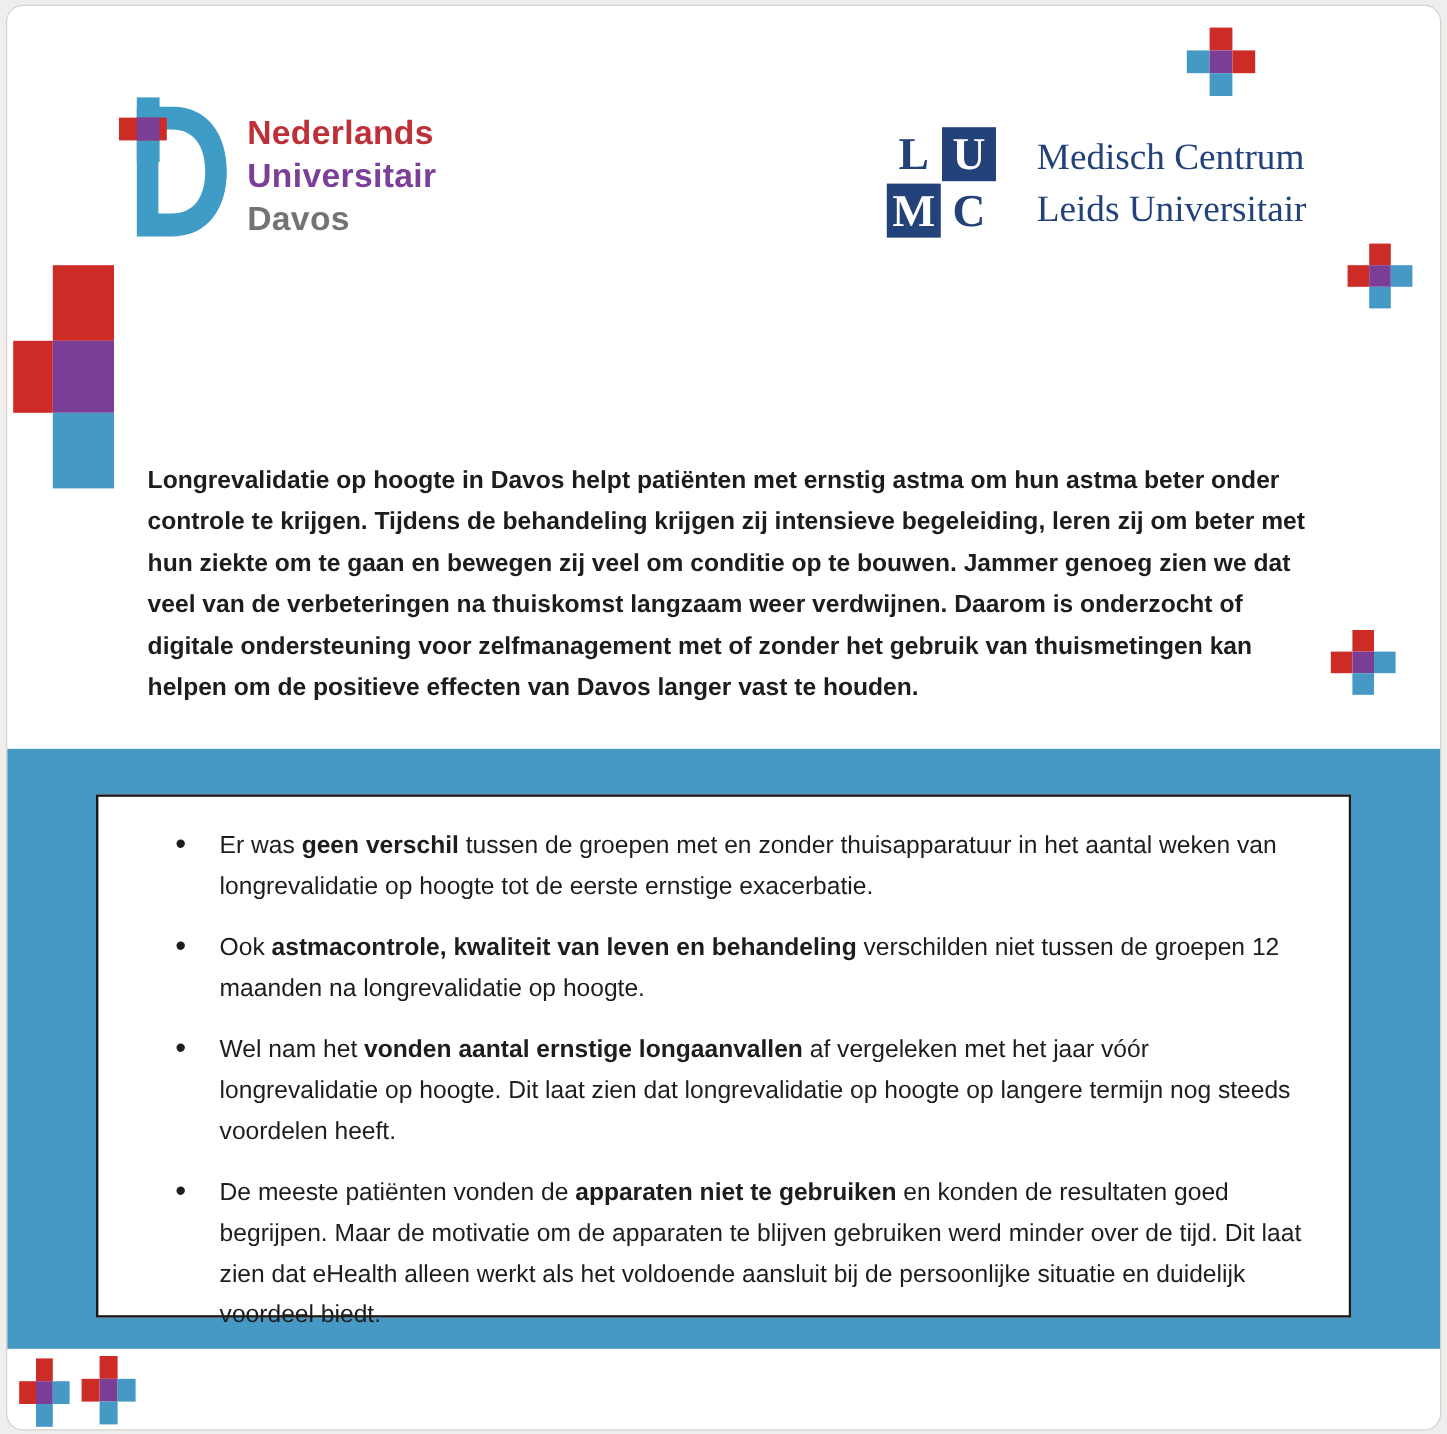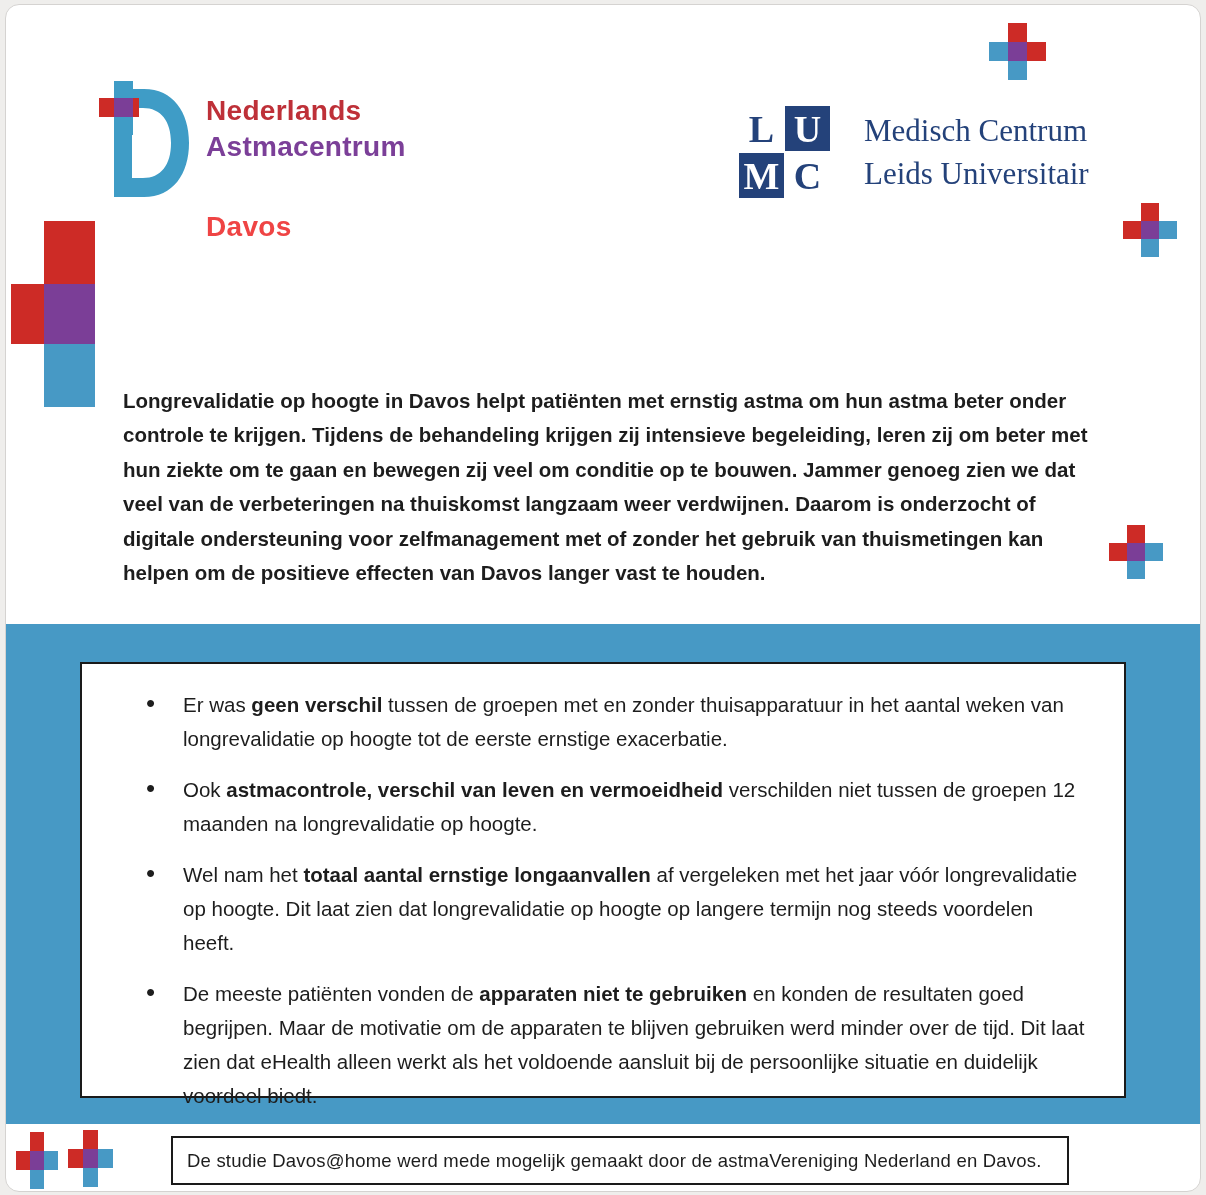--- a/index.html
+++ b/index.html
@@ -15,21 +15,21 @@
   .cross .l{left:0;top:var(--ch);}
   .cross .c{left:var(--cw);top:var(--ch);}
   .cross .r{left:calc(var(--cw)*2);top:var(--ch);}
   .cross .b{left:var(--cw);top:calc(var(--ch)*2);}
   .red{background:#cd2b26;} .blue{background:#4799c5;} .purple{background:#7b3e97;}
 
   
   .davos-mark{position:absolute;left:93px;top:76px;}
   .davos-words{position:absolute;left:200px;top:88px;font-weight:bold;font-size:28px;
     line-height:36px;letter-spacing:.3px;}
-  .wl-red{color:#be3038;} .wl-purple{color:#7b3f98;} .wl-blue{color:#ef4444;margin-top:44px;}
+  .wl-red{color:#be3038;} .wl-purple{color:#7b3f98;} .wl-blue{color:#737373;}
 
   .lumc{position:absolute;left:733px;top:101px;width:92px;height:92px;
     font-family:"Liberation Serif",serif;}
   .lumc .cell{position:absolute;width:45px;height:45px;display:flex;align-items:center;
     justify-content:center;font-size:38px;font-weight:bold;color:#24427a;}
   .lumc .boxed{background:#24427a;color:#ffffff;}
   .lumc .p00{left:0;top:0;} .lumc .p10{left:46px;top:0;}
   .lumc .p01{left:0;top:47px;} .lumc .p11{left:46px;top:47px;}
   .lumc-name{position:absolute;left:858px;top:104px;font-family:"Liberation Serif",serif;
     color:#24427a;font-size:31px;line-height:43px;}
@@ -75,21 +75,21 @@
       <svg width="92" height="120" viewBox="0 0 92 120">
         <path d="M15,8 L45,8 C74,8 90,31 90,62 C90,93 74,116 45,116 L15,116 Z
                  M33,27 L44,27 C62,27 72,40 72,62 C72,84 62,97 44,97 L33,97 Z" fill="#3f9cc6" fill-rule="evenodd"></path>
         <rect x="15" y="0" width="19" height="54" fill="#3f9cc6"></rect>
         <rect x="0" y="17" width="40" height="19" fill="#cd2b26"></rect>
         <rect x="15" y="17" width="19" height="19" fill="#7b3e97"></rect>
       </svg>
     </div>
     <div class="davos-words">
       <div class="wl-red">Nederlands</div>
-      <div class="wl-purple">Astmacentrum</div>
+      <div class="wl-purple">Universitair</div>
       <div class="wl-blue">Davos</div>
     </div>
 
     <div class="lumc">
       <div class="cell p00">L</div>
       <div class="cell p10 boxed">U</div>
       <div class="cell p01 boxed">M</div>
       <div class="cell p11">C</div>
     </div>
     <div class="lumc-name">
@@ -123,39 +123,36 @@
     <div class="hx hx-lred"></div>
     <div class="hx hx-pur"></div>
     <div class="hx hx-blu"></div>
 
     <p class="intro">Longrevalidatie op hoogte in Davos helpt patiënten met ernstig astma om hun astma beter onder controle te krijgen. Tijdens de behandeling krijgen zij intensieve begeleiding, leren zij om beter met hun ziekte om te gaan en bewegen zij veel om conditie op te bouwen. Jammer genoeg zien we dat veel van de verbeteringen na thuiskomst langzaam weer verdwijnen. Daarom is onderzocht of digitale ondersteuning voor zelfmanagement met of zonder het gebruik van thuismetingen kan helpen om de positieve effecten van Davos langer vast te houden.</p>
 
     <div class="blue-section">
       <div class="find-box">
         <ul>
           <li><span>Er was </span><b>geen verschil</b><span> tussen de groepen met en zonder thuisapparatuur in het aantal weken van longrevalidatie op hoogte tot de eerste ernstige exacerbatie.</span></li>
-          <li><span>Ook </span><b>astmacontrole, verschil van leven en vermoeidheid</b><span> verschilden niet tussen de groepen 12 maanden na longrevalidatie op hoogte.</span></li>
-          <li><span>Wel nam het </span><b>totaal aantal ernstige longaanvallen</b><span> af vergeleken met het jaar vóór longrevalidatie op hoogte. Dit laat zien dat longrevalidatie op hoogte op langere termijn nog steeds voordelen heeft.</span></li>
+          <li><span>Ook </span><b>astmacontrole, kwaliteit van leven en behandeling</b><span> verschilden niet tussen de groepen 12 maanden na longrevalidatie op hoogte.</span></li>
+          <li><span>Wel nam het </span><b>vonden aantal ernstige longaanvallen</b><span> af vergeleken met het jaar vóór longrevalidatie op hoogte. Dit laat zien dat longrevalidatie op hoogte op langere termijn nog steeds voordelen heeft.</span></li>
           <li><span>De meeste patiënten vonden de </span><b>apparaten niet te gebruiken</b><span> en konden de resultaten goed begrijpen. Maar de motivatie om de apparaten te blijven gebruiken werd minder over de tijd. Dit laat zien dat eHealth alleen werkt als het voldoende aansluit bij de persoonlijke situatie en duidelijk voordeel biedt.</span></li>
         </ul>
       </div>
     </div>
 
     <div class="cross" style="--cw:14px;--ch:19px;left:10px;top:1127px;width:42px;height:57px;">
       <i class="t red"></i>
         <i class="l red"></i>
         <i class="c purple"></i>
         <i class="r blue"></i>
         <i class="b blue"></i>
     </div>
     <div class="cross" style="--cw:15px;--ch:19px;left:62px;top:1125px;width:45px;height:57px;">
       <i class="t red"></i>
         <i class="l red"></i>
         <i class="c purple"></i>
         <i class="r blue"></i>
         <i class="b blue"></i>
     </div>
-    <div class="credit-box">
-      <span>De studie Davos@home werd mede mogelijk gemaakt door de astmaVereniging Nederland en Davos.</span>
-    </div>
 
   </div>
 </div>
 
 </body></html>

